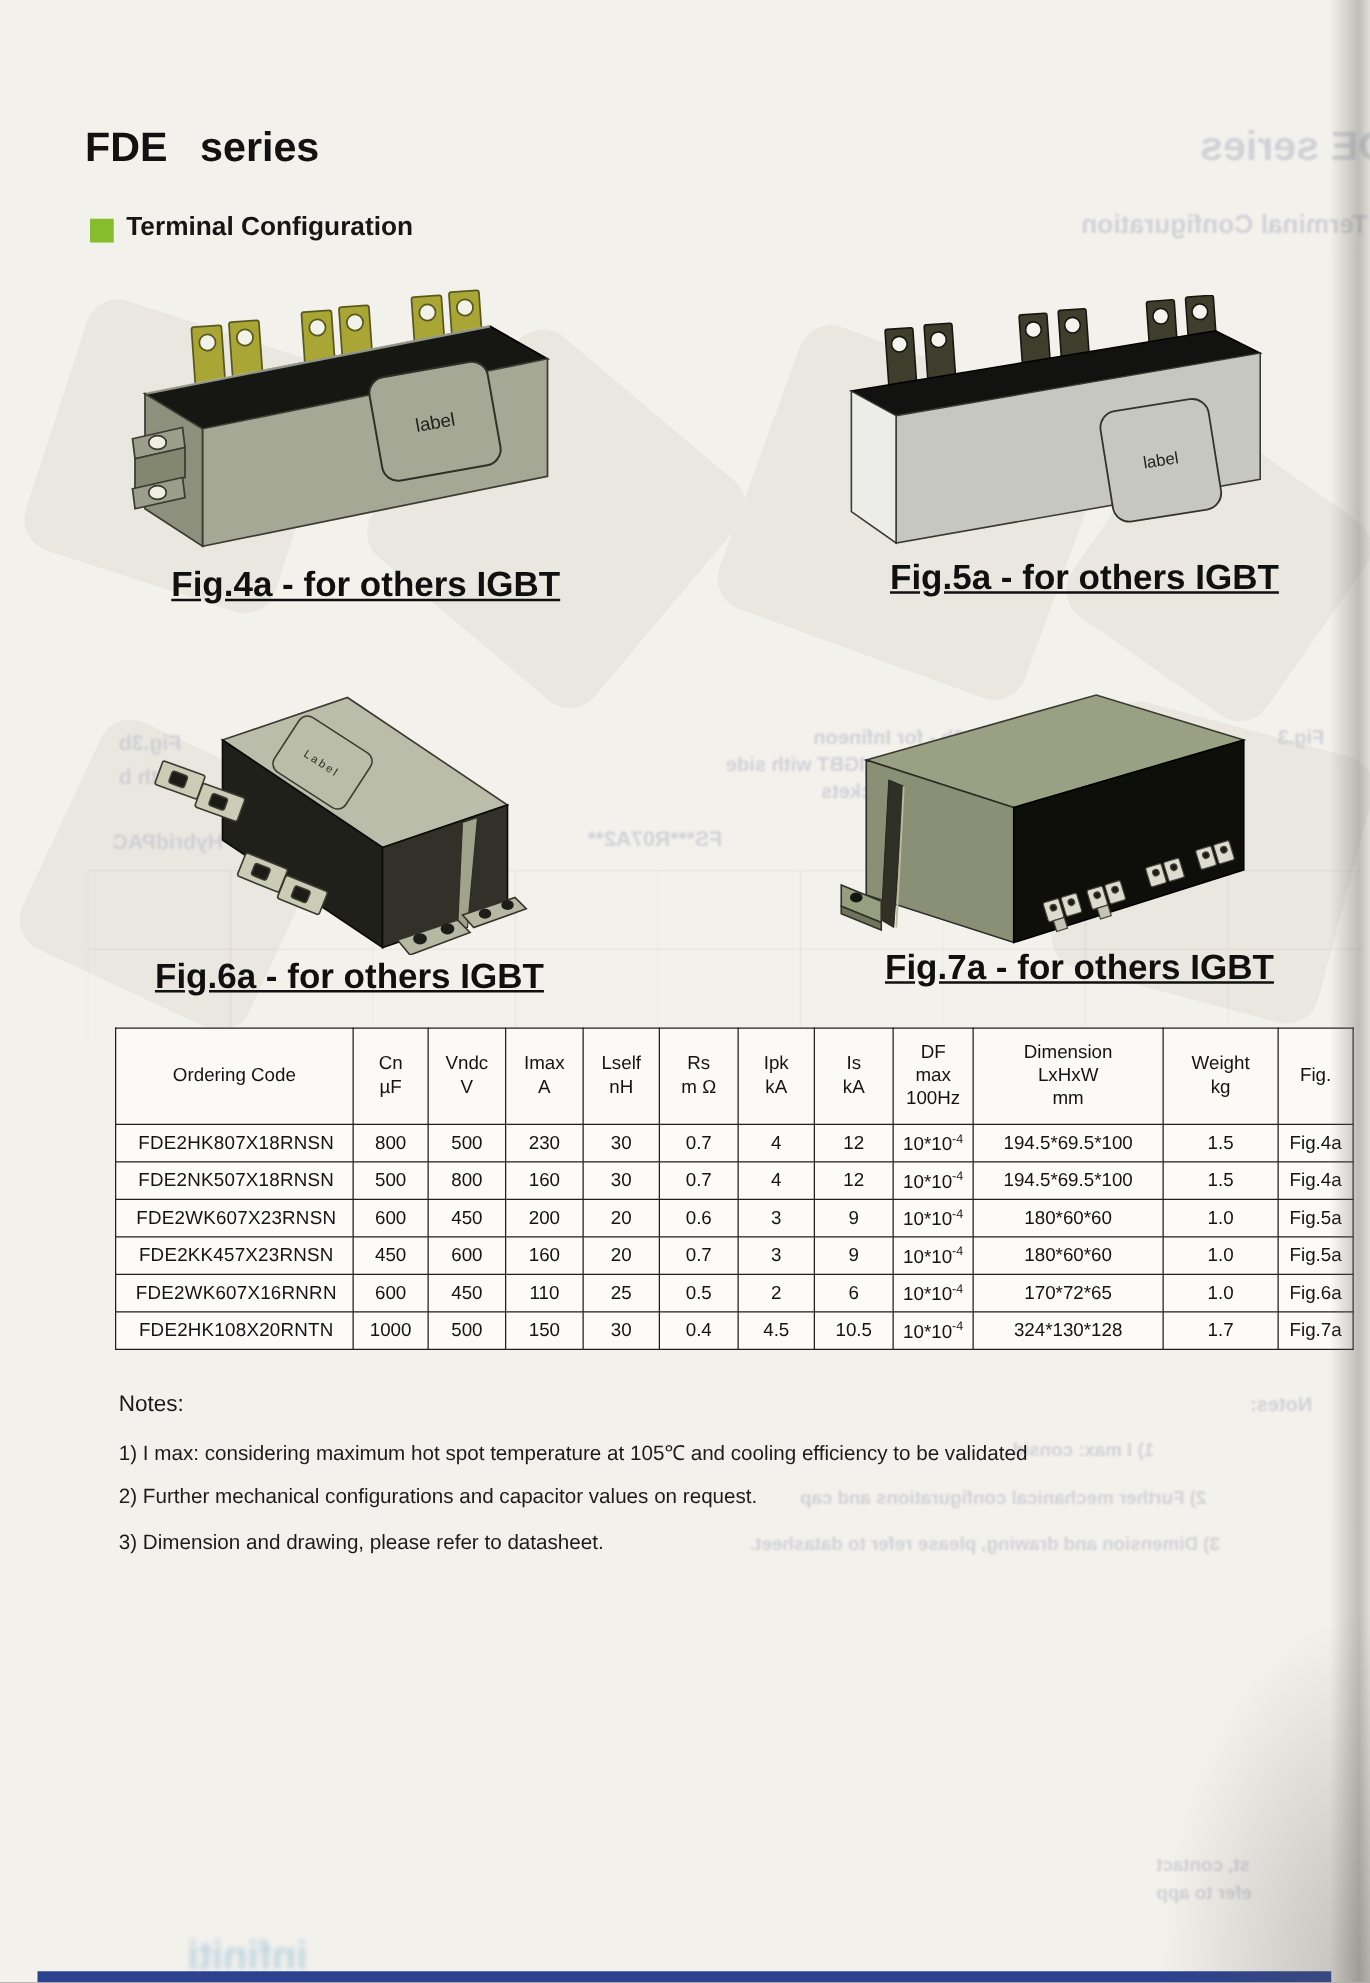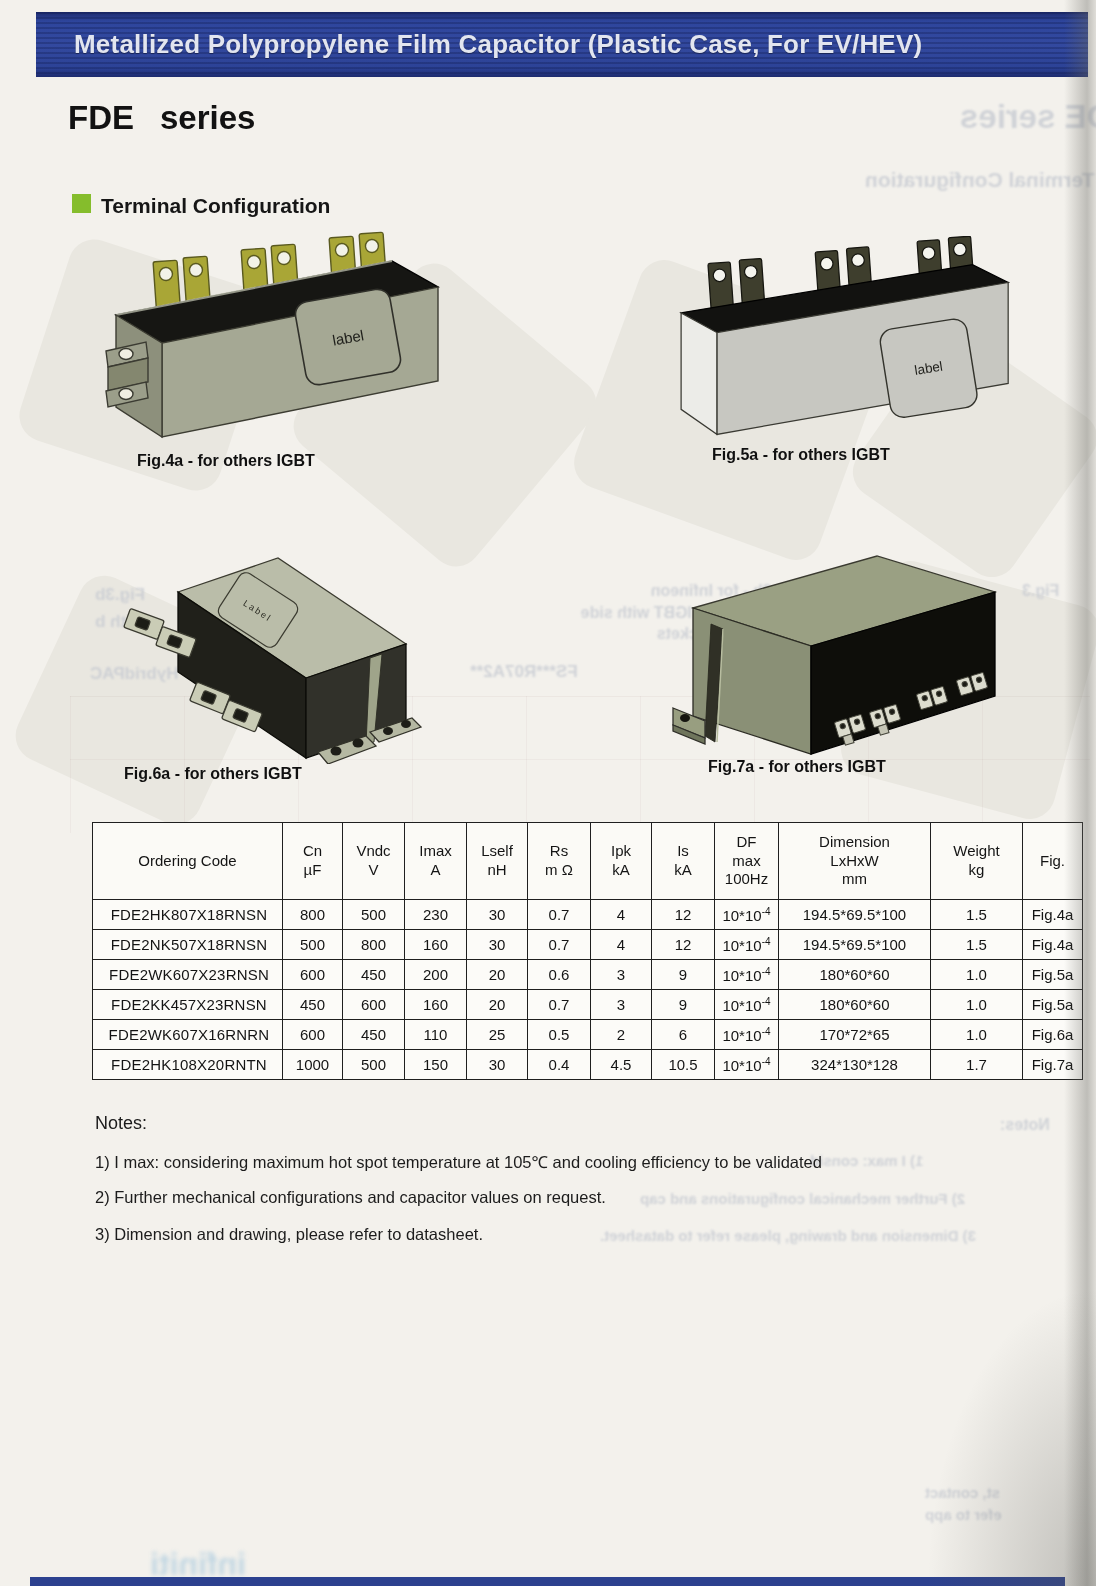--- a/index.html
+++ b/index.html
@@ -19,39 +19,39 @@
     background:
       repeating-linear-gradient(180deg, rgba(12,22,70,.28) 0 2px, rgba(255,255,255,0) 2px 5px),
       linear-gradient(180deg,#1d2b6e 0%, #2e459c 14%, #33499f 50%, #2c4296 86%, #1d2b6e 100%);
     display:flex; align-items:center;
   }
   .banner-title{padding-left:38px; font-size:26px; font-weight:bold; color:#e2e5ef; letter-spacing:.2px;
     text-shadow:0 1px 1px rgba(0,0,0,.35);}
   
   .series-title{position:absolute; left:68px; top:99px; z-index:5; font-size:33px; font-weight:bold; color:#121212;}
   .series-title .gap{display:inline-block; width:26px;}
-  .section-head{position:absolute; left:72px; top:170px; z-index:5; display:flex; align-items:flex-start;margin-top:24px;}
+  .section-head{position:absolute; left:72px; top:170px; z-index:5; display:flex; align-items:flex-end;}
   .bullet{width:19px; height:19px; background:#85bd2c; margin-right:10px;}
   .section-label{font-size:21px; font-weight:bold; color:#161616;}
   
   .wm{position:absolute; z-index:1; border-radius:26px; background:#e9e7e0;}
   
   .ghost{position:absolute; z-index:2; transform:scaleX(-1); color:#c4c8d0; font-weight:bold;
     filter:blur(1px); opacity:.75; white-space:nowrap;}
   .ghost.multi{white-space:normal; text-align:left; line-height:1.35;}
   .ghost.blue{color:#9fc4dc; filter:blur(2px); opacity:.6;}
   .ghost-grid{position:absolute; left:70px; top:696px; width:1020px; height:136px; z-index:1; opacity:.5;
     border-top:1px solid rgba(150,110,110,.16);
     background:
       repeating-linear-gradient(to right, rgba(150,110,110,.13) 0 1px, rgba(0,0,0,0) 1px 114px),
       linear-gradient(to bottom, rgba(0,0,0,0) 62px, rgba(150,110,110,.13) 62px, rgba(150,110,110,.13) 63px, rgba(0,0,0,0) 63px);}
   
   .fig-svg{position:absolute; z-index:3;}
   svg{font-family:"Liberation Sans", sans-serif;}
-  .fig-caption{position:absolute; z-index:4; font-size:16px; font-weight:bold; color:#101010;}
+  .fig-caption{position:absolute; z-index:4; font-size:28px; font-weight:bold; color:#101010;text-decoration:underline;}
   
   .spec-table{position:absolute; left:92px; top:822px; width:966px; z-index:3;
     border-collapse:collapse; table-layout:fixed; background:#fcfbf8;}
   .spec-table th,.spec-table td{border:1.6px solid #1f1f1f; font-size:15px; color:#141414;
     text-align:center; vertical-align:middle; padding:0; overflow:hidden;}
   .spec-table thead th{height:76px; font-weight:normal; line-height:1.25; background:#fbfaf6;}
   .spec-table tbody td{height:29px;}
   .spec-table td.code{text-align:center; padding-left:3px; letter-spacing:.2px;}
   .spec-table .hl{display:block;}
   .spec-table sup{font-size:10px;}
@@ -84,23 +84,20 @@
   <div class="ghost" style="left:90px;top:664px;font-size:17px;">HybridPAC</div>
   <div class="ghost" style="left:470px;top:662px;font-size:17px;">FS***R07A2**</div>
   <div class="ghost" style="left:1000px;top:1116px;font-size:16px;">Notes:</div>
   <div class="ghost" style="left:810px;top:1152px;font-size:15px;">1) I max: consid</div>
   <div class="ghost" style="left:640px;top:1190px;font-size:15px;">2) Further mechanical configurations and cap</div>
   <div class="ghost" style="left:600px;top:1227px;font-size:15px;">3) Dimension and drawing, please refer to datasheet.</div>
   <div class="ghost" style="left:925px;top:1484px;font-size:15px;">st, contact</div>
   <div class="ghost" style="left:925px;top:1506px;font-size:15px;">efer to app</div>
   <div class="ghost blue" style="left:150px;top:1546px;font-size:32px;">infiniti</div>
 
-  <div class="banner">
-    <div class="banner-title">Metallized Polypropylene Film Capacitor (Plastic Case, For EV/HEV)</div>
-  </div>
 
   <div class="series-title">
     <span>FDE</span><span class="gap"></span><span>series</span>
   </div>
 
   <div class="section-head">
     <span class="bullet"></span>
     <span class="section-label">Terminal Configuration</span>
   </div>
 

